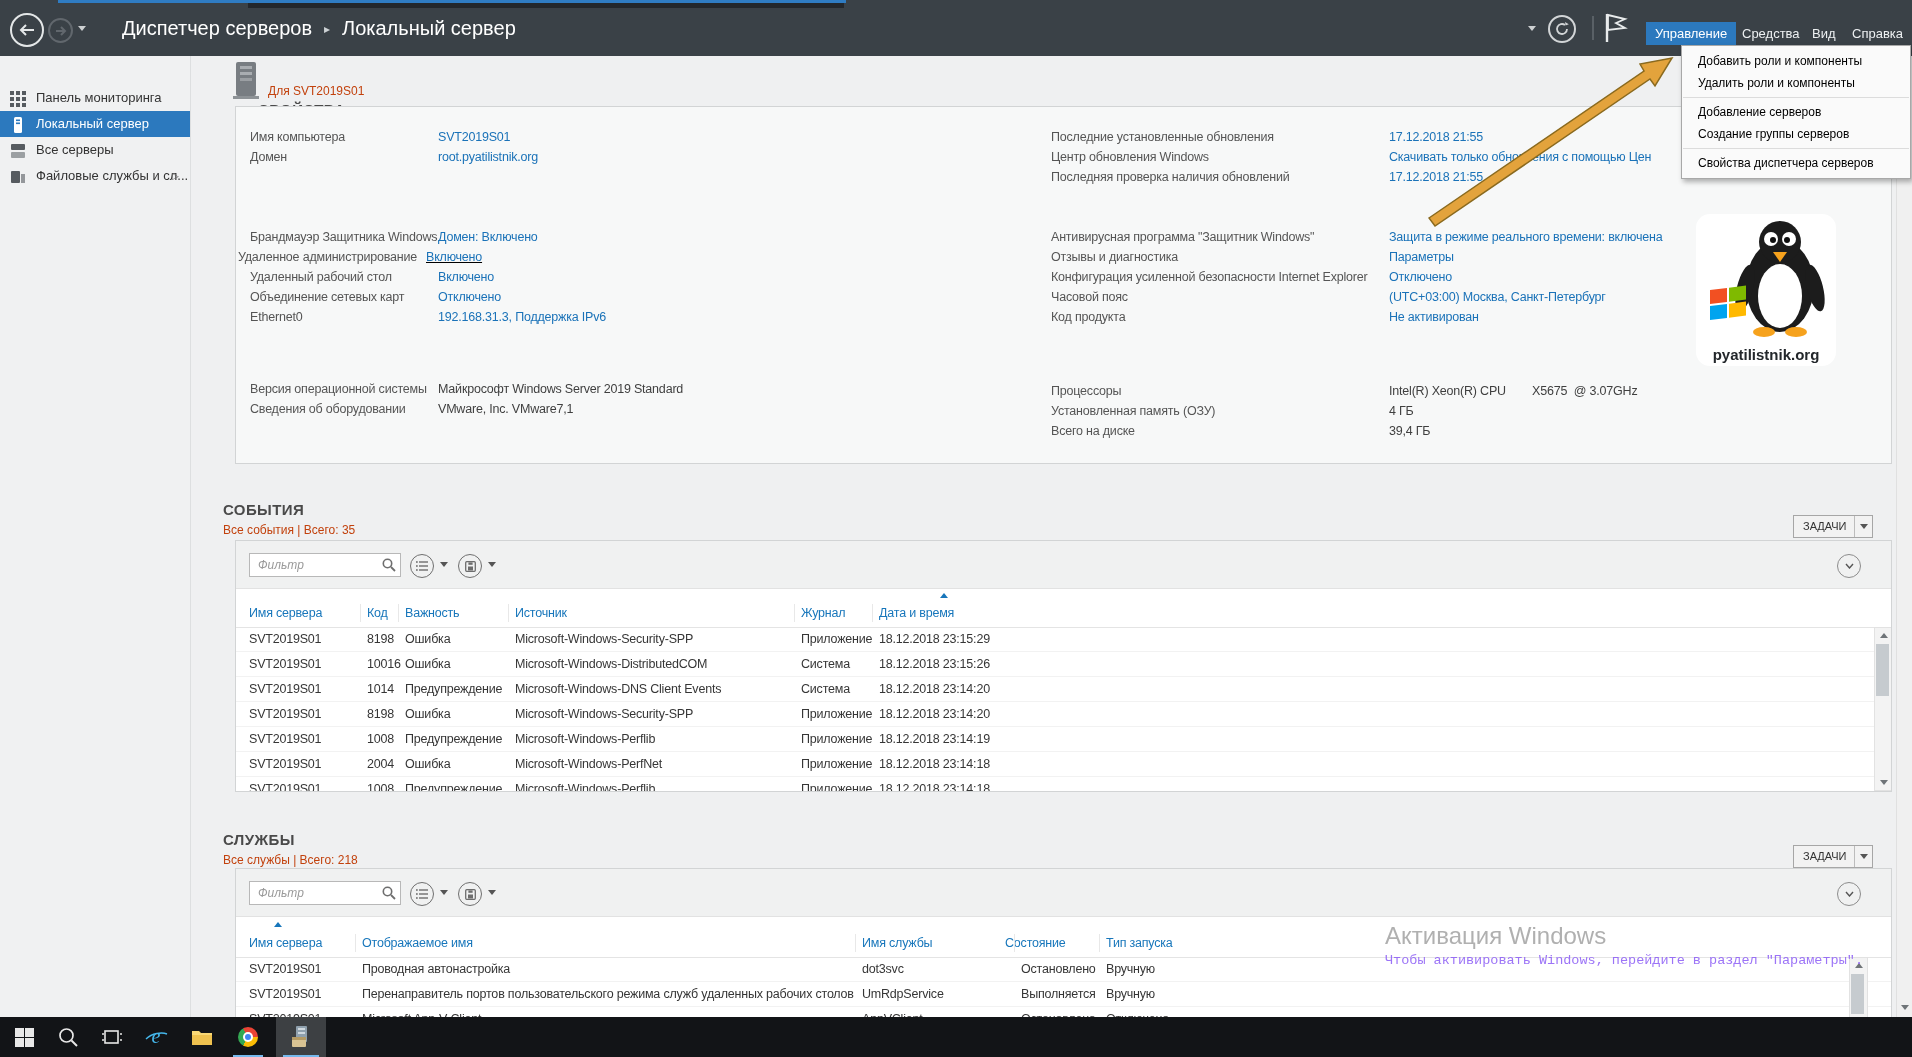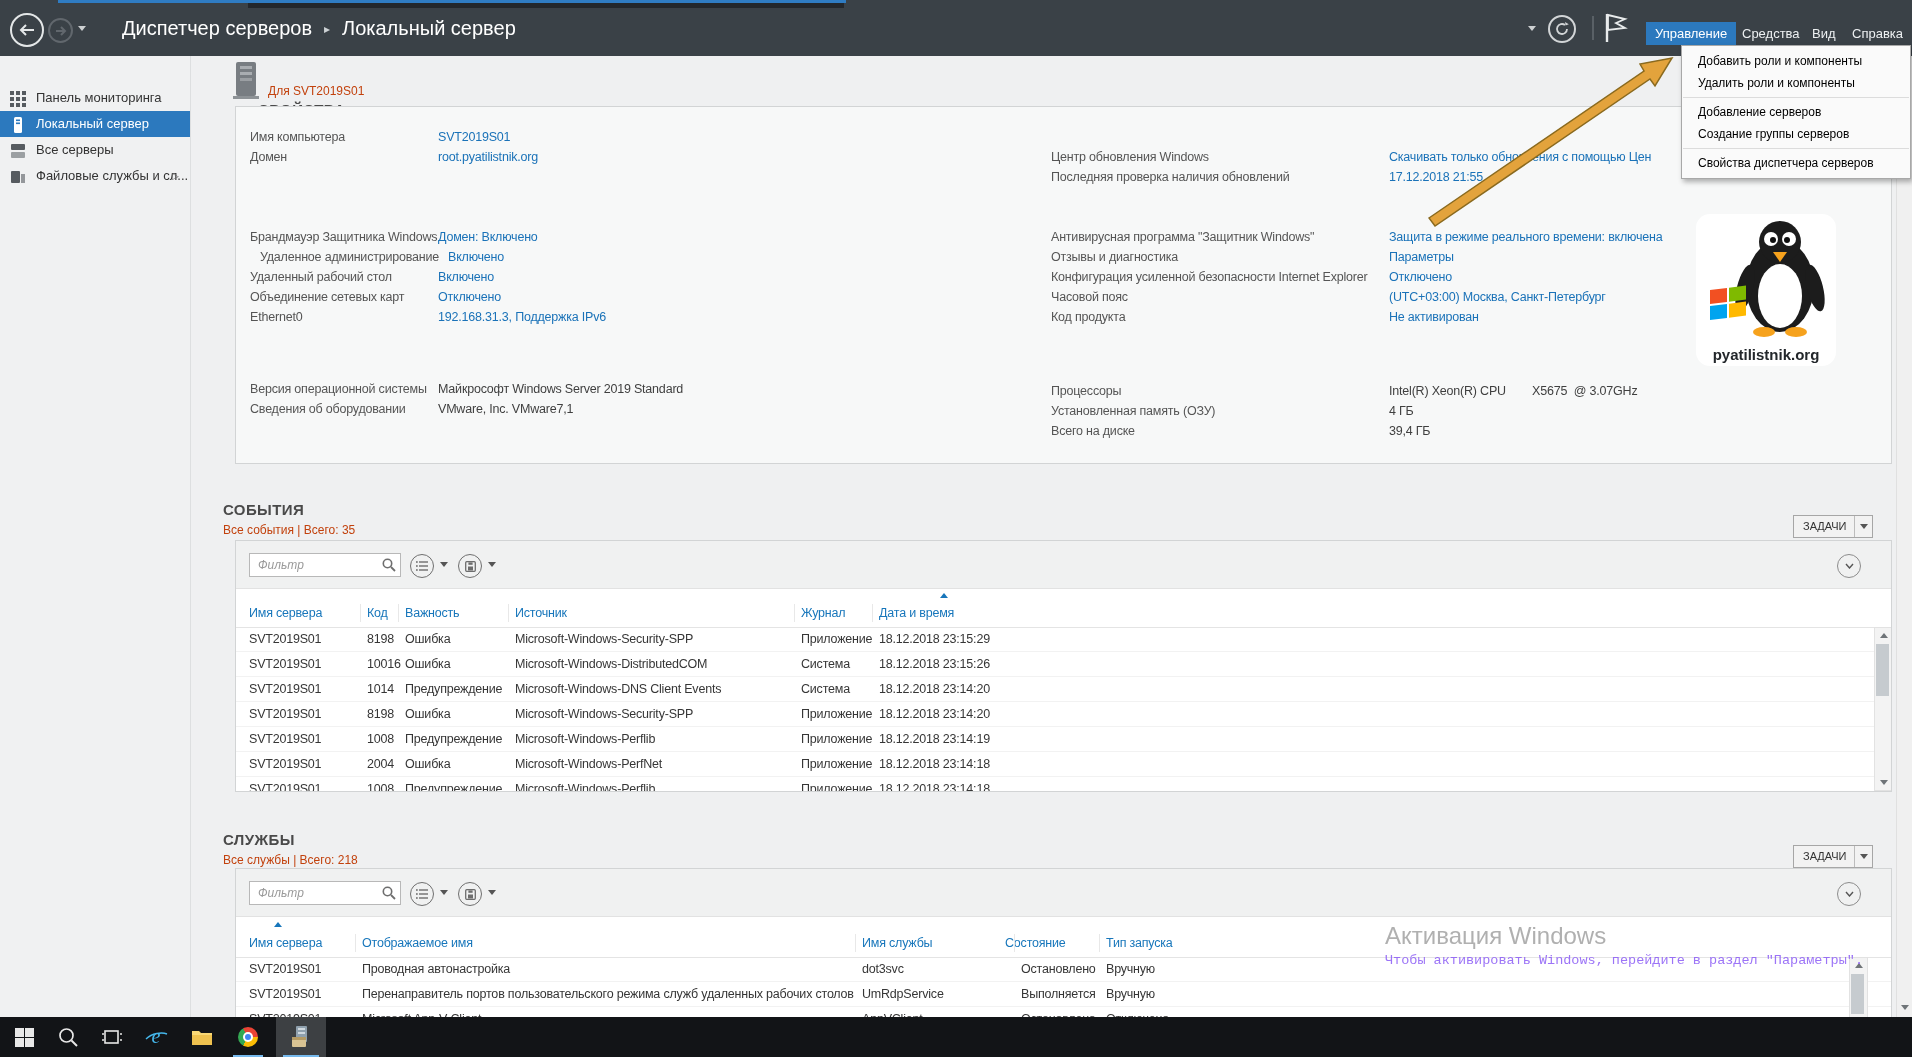--- a/index.html
+++ b/index.html
@@ -186,27 +186,28 @@
       </svg>
   </div>
   <div class="abs sect-title" style="left:258px;top:61px;margin-top:40px;">СВОЙСТВА</div>
   <div class="abs sect-sub" style="left:268px;top:84px;">Для SVT2019S01</div>
 
   <div class="abs" id="prop-panel">
 
     <div class="prop-row" style="left:14px;top:20px;"><span class="pl w1">Имя компьютера</span><span class="pv pv-link">SVT2019S01</span></div>
     <div class="prop-row" style="left:14px;top:40px;"><span class="pl w1">Домен</span><span class="pv pv-link">root.pyatilistnik.org</span></div>
     <div class="prop-row" style="left:14px;top:120px;"><span class="pl w1">Брандмауэр Защитника Windows</span><span class="pv pv-link">Домен: Включено</span></div>
-    <div class="prop-row" style="left:24px;top:140px;"><span class="pl w1">Удаленное администрирование</span><span class="pv pv-link">Включено</span></div>
+    <div class="prop-row" style="left:2px;top:140px;text-decoration:underline;"><span class="pl w1">Удаленное администрирование</span><span class="pv pv-link">Включено</span></div>
     <div class="prop-row" style="left:14px;top:160px;"><span class="pl w1">Удаленный рабочий стол</span><span class="pv pv-link">Включено</span></div>
     <div class="prop-row" style="left:14px;top:180px;"><span class="pl w1">Объединение сетевых карт</span><span class="pv pv-link">Отключено</span></div>
     <div class="prop-row" style="left:14px;top:200px;"><span class="pl w1">Ethernet0</span><span class="pv pv-link">192.168.31.3, Поддержка IPv6</span></div>
     <div class="prop-row" style="left:14px;top:272px;"><span class="pl w1">Версия операционной системы</span><span class="pv pv-plain">Майкрософт Windows Server 2019 Standard</span></div>
     <div class="prop-row" style="left:14px;top:292px;"><span class="pl w1">Сведения об оборудовании</span><span class="pv pv-plain">VMware, Inc. VMware7,1</span></div>
 
+    <div class="prop-row" style="left:815px;top:20px;"><span class="pl w2">Последние установленные обновления</span><span class="pv pv-link">17.12.2018 21:55</span></div>
     <div class="prop-row" style="left:815px;top:40px;"><span class="pl w2">Центр обновления Windows</span><span class="pv pv-link">Скачивать только обновления с помощью Цен</span></div>
     <div class="prop-row" style="left:815px;top:60px;"><span class="pl w2">Последняя проверка наличия обновлений</span><span class="pv pv-link">17.12.2018 21:55</span></div>
     <div class="prop-row" style="left:815px;top:120px;"><span class="pl w2">Антивирусная программа "Защитник Windows"</span><span class="pv pv-link">Защита в режиме реального времени: включена</span></div>
     <div class="prop-row" style="left:815px;top:140px;"><span class="pl w2">Отзывы и диагностика</span><span class="pv pv-link">Параметры</span></div>
     <div class="prop-row" style="left:815px;top:160px;"><span class="pl w2">Конфигурация усиленной безопасности Internet Explorer</span><span class="pv pv-link">Отключено</span></div>
     <div class="prop-row" style="left:815px;top:180px;"><span class="pl w2">Часовой пояс</span><span class="pv pv-link">(UTC+03:00) Москва, Санкт-Петербург</span></div>
     <div class="prop-row" style="left:815px;top:200px;"><span class="pl w2">Код продукта</span><span class="pv pv-link">Не активирован</span></div>
     <div class="prop-row" style="left:815px;top:274px;"><span class="pl w2">Процессоры</span><span class="pv pv-plain">Intel(R) Xeon(R) CPU        X5675  @ 3.07GHz</span></div>
     <div class="prop-row" style="left:815px;top:294px;"><span class="pl w2">Установленная память (ОЗУ)</span><span class="pv pv-plain">4 ГБ</span></div>
     <div class="prop-row" style="left:815px;top:314px;"><span class="pl w2">Всего на диске</span><span class="pv pv-plain">39,4 ГБ</span></div>

